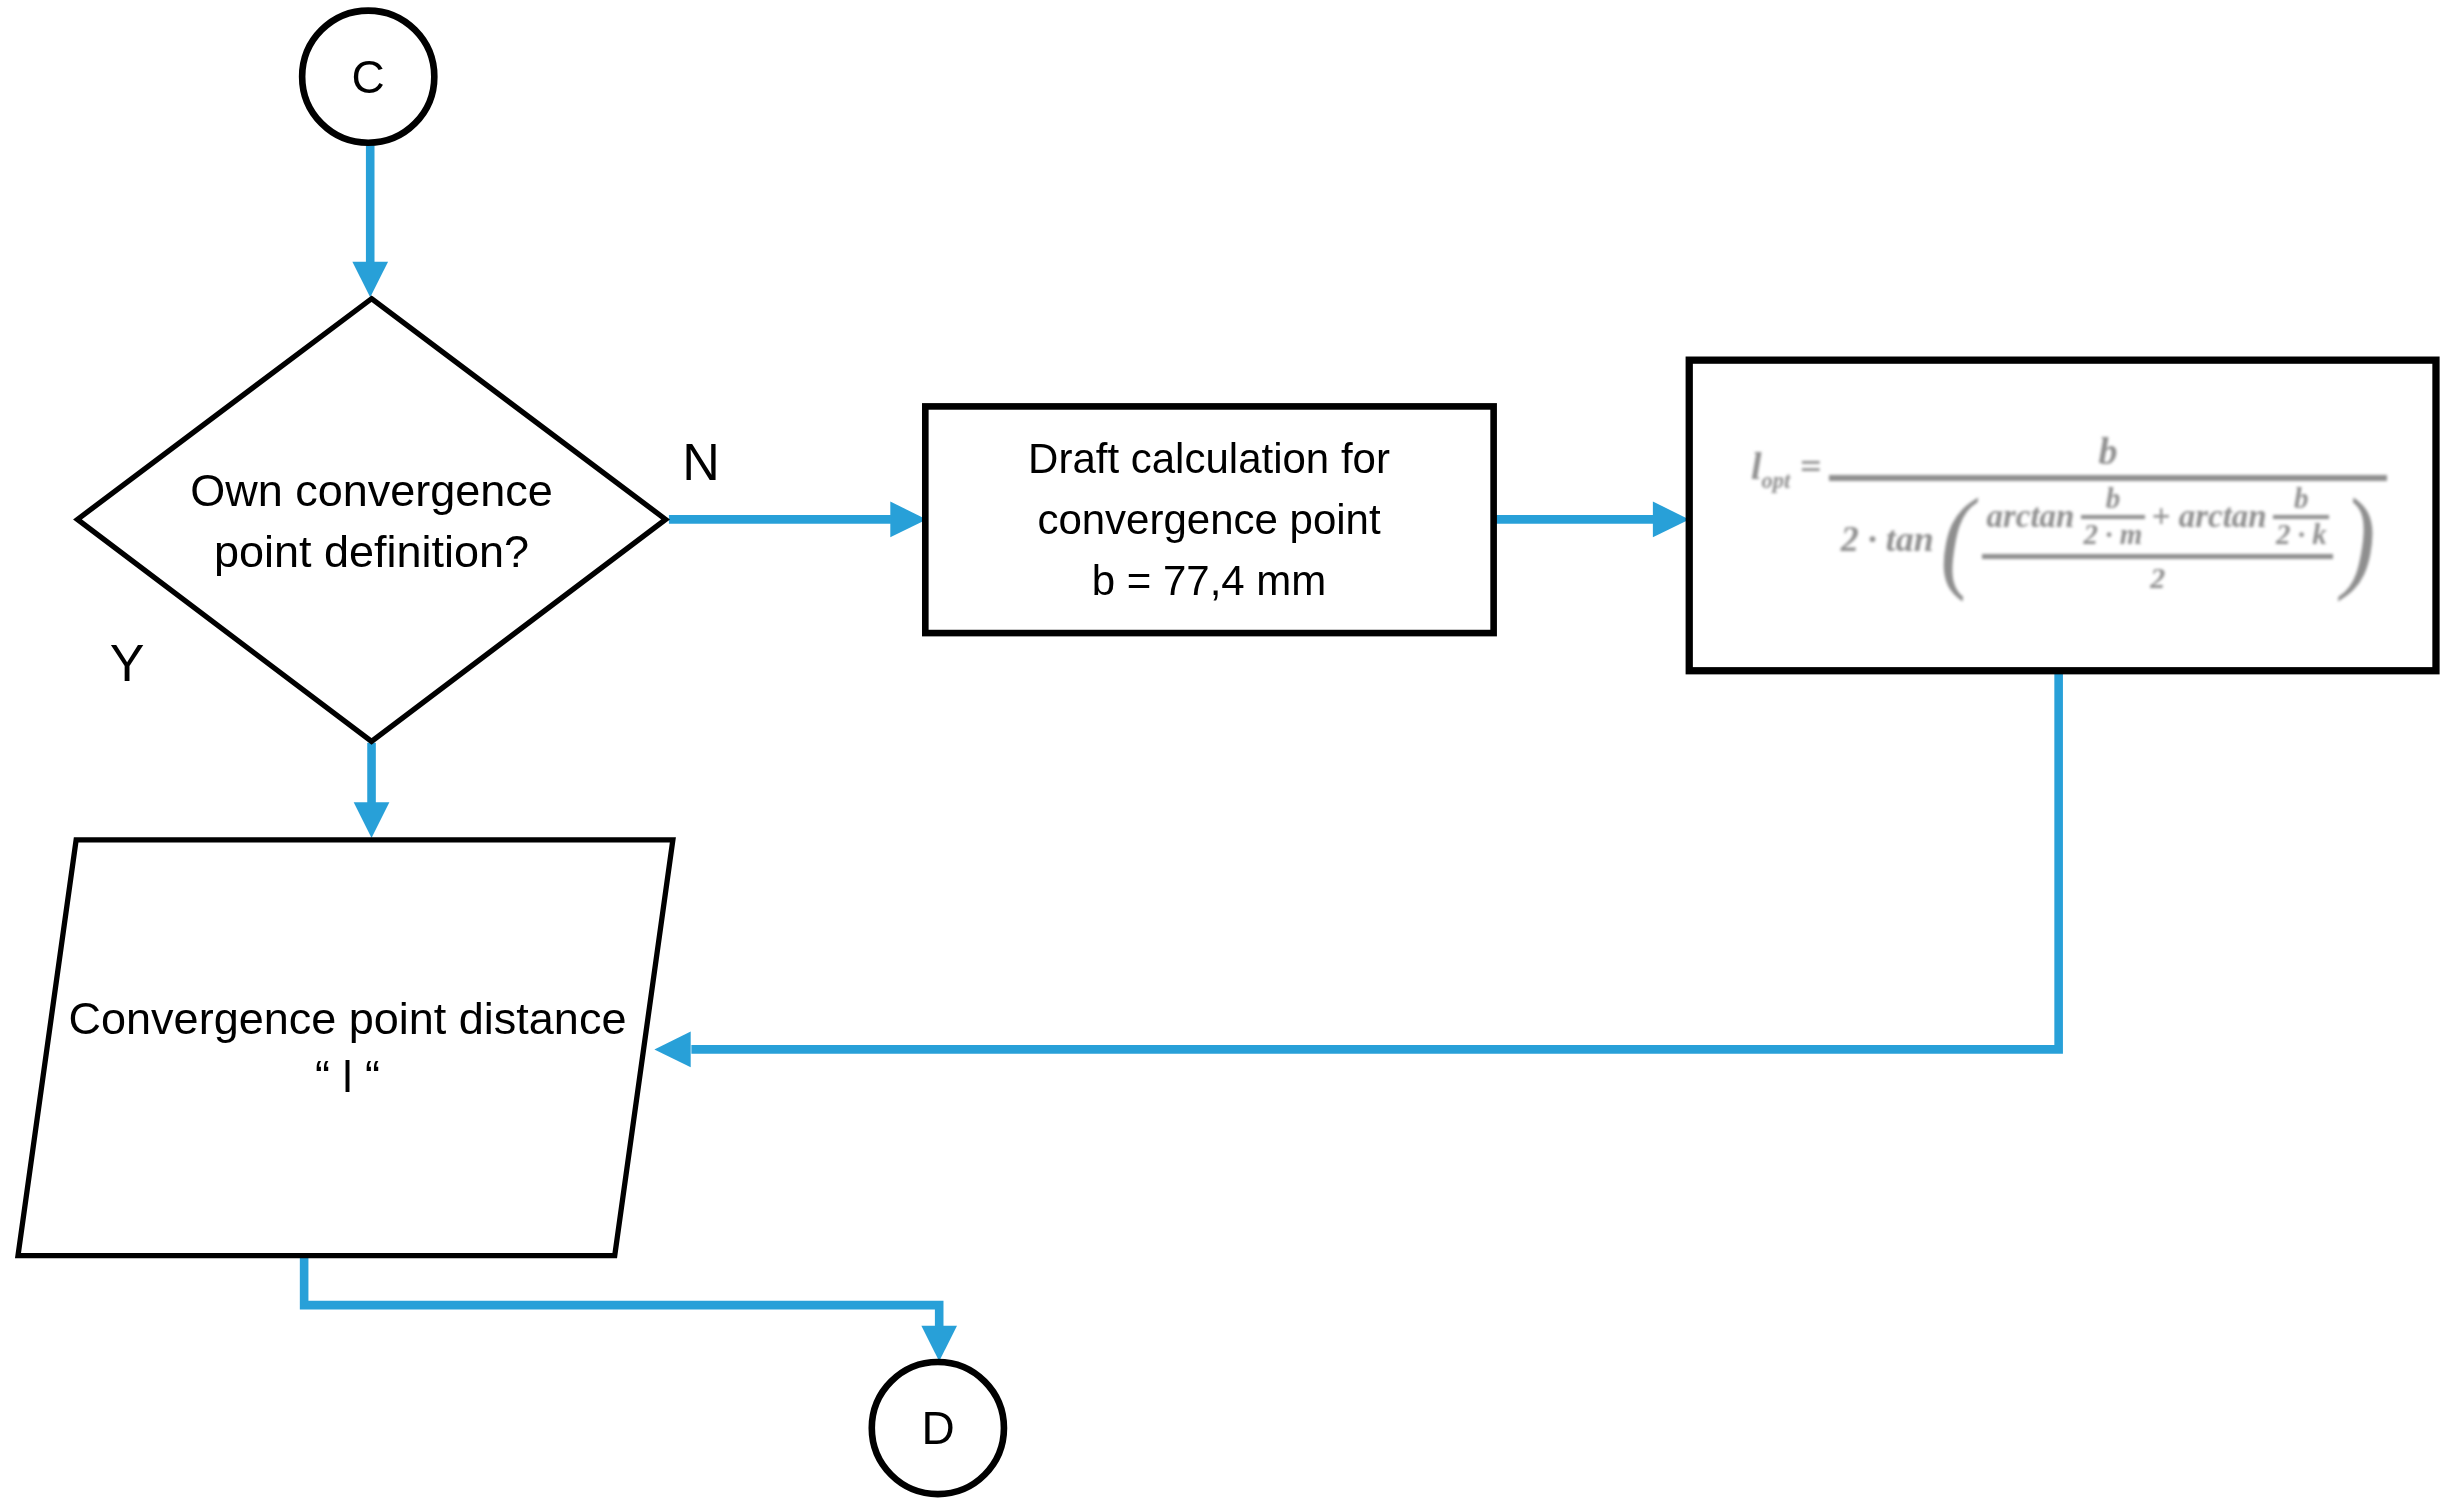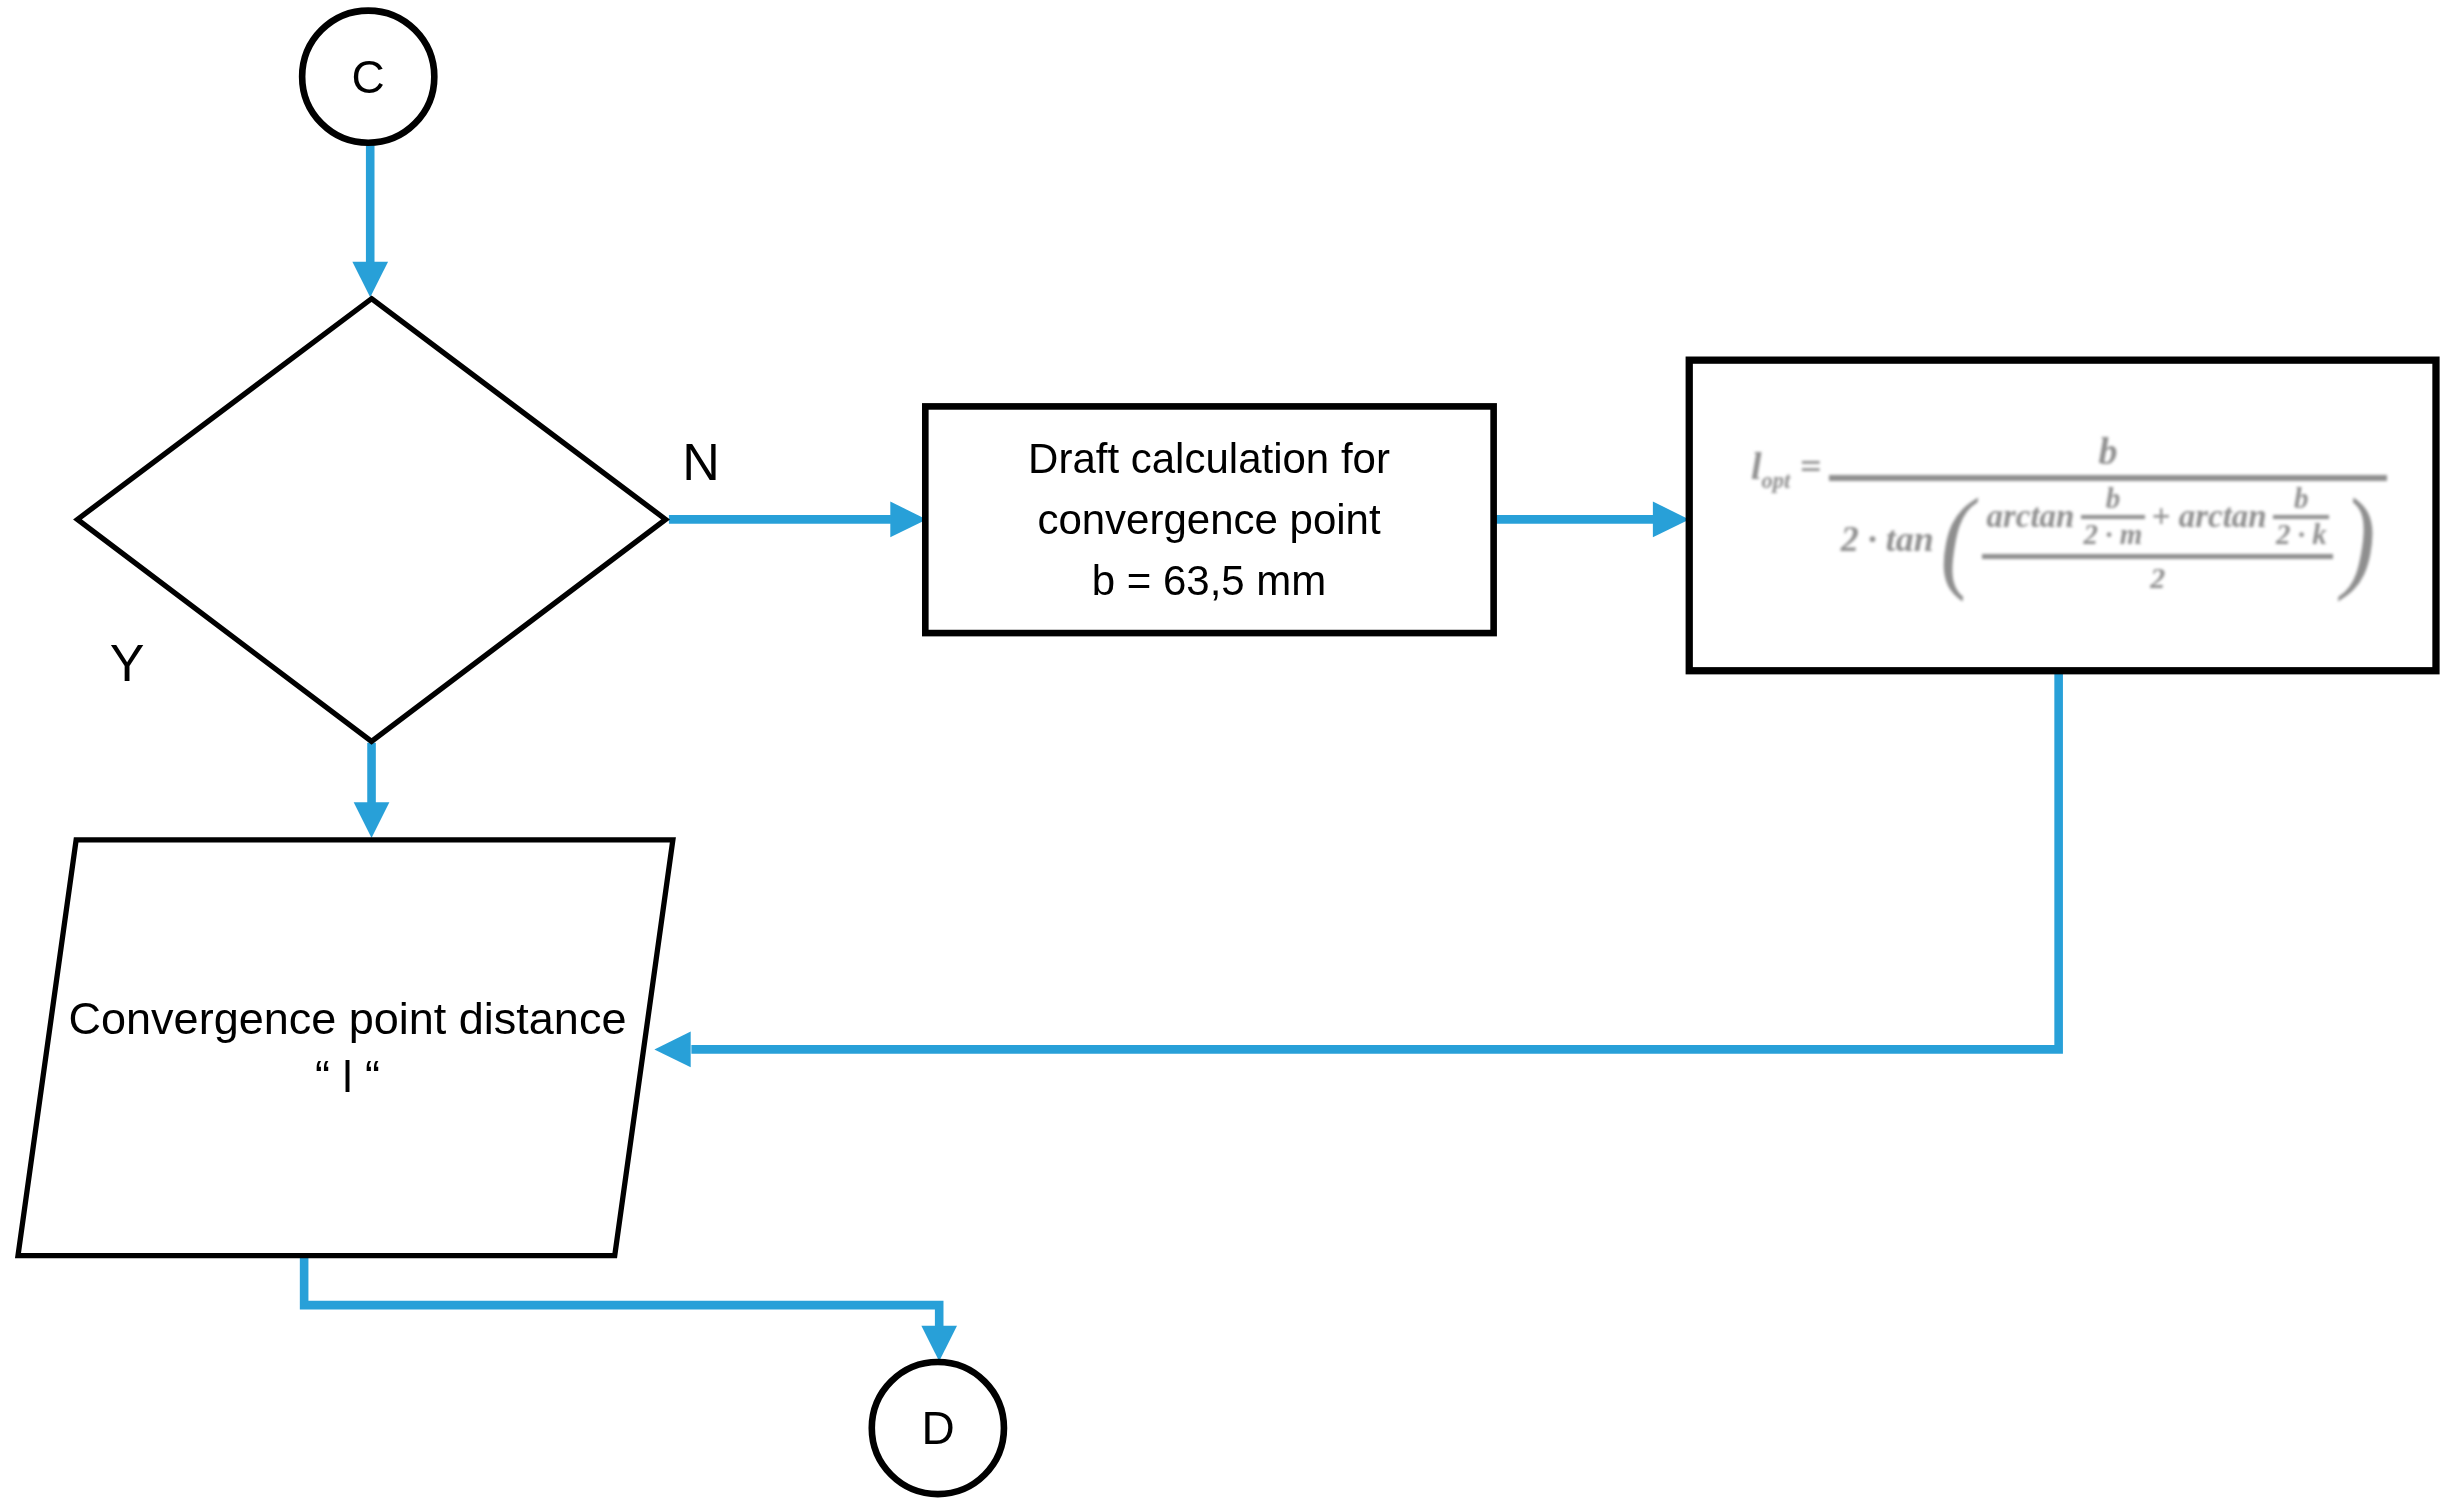--- a/index.html
+++ b/index.html
@@ -87,33 +87,37 @@
     <rect class="shape-stroke" x="1400" y="615" width="860" height="343" stroke-width="10"></rect>
     <rect class="shape-stroke" x="2556" y="545" width="1130" height="470" stroke-width="11"></rect>
     <polygon class="shape-stroke" points="115,1271 1018,1271 930,1900 27,1900" stroke-width="8"></polygon>
     <circle class="shape-stroke" cx="1419" cy="2161" r="100" stroke-width="10"></circle>
   </svg>
 
   <div class="txt node-letter" style="left:302px;top:44px;width:132px;height:66px;">
     <span>C</span>
   </div>
 
+  <div class="txt decision-text" style="left:107px;top:458px;width:529px;height:126px;">
+    <span>Own convergence</span>
+    <span>point definition?</span>
+  </div>
 
   <div class="txt branch-label" style="left:668px;top:432px;width:66px;height:59px;">
     <span>N</span>
   </div>
 
   <div class="txt branch-label" style="left:94px;top:633px;width:66px;height:59px;">
     <span>Y</span>
   </div>
 
   <div class="txt process-text" style="left:925px;top:406px;width:568px;height:227px;">
     <span>Draft calculation for</span>
     <span>convergence point</span>
-    <span>b = 63,5 mm</span>
+    <span>b = 77,4 mm</span>
   </div>
 
 
   <div class="eq-formula">
     <div class="eq-lhs"><span>l</span><sub>opt</sub> <span>=</span></div>
 
     <div class="frac frac-main">
       <div class="fnum-main">b</div>
       <div class="fbar"></div>
       <div class="den-row">

